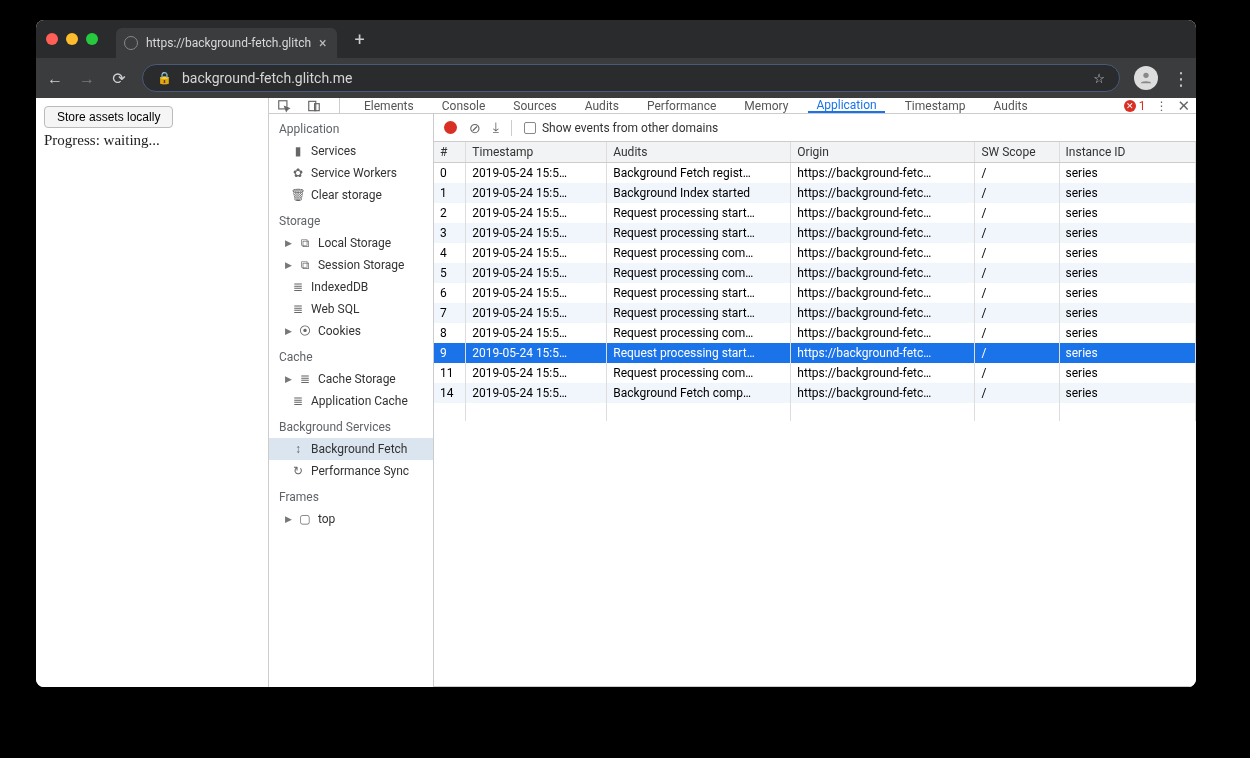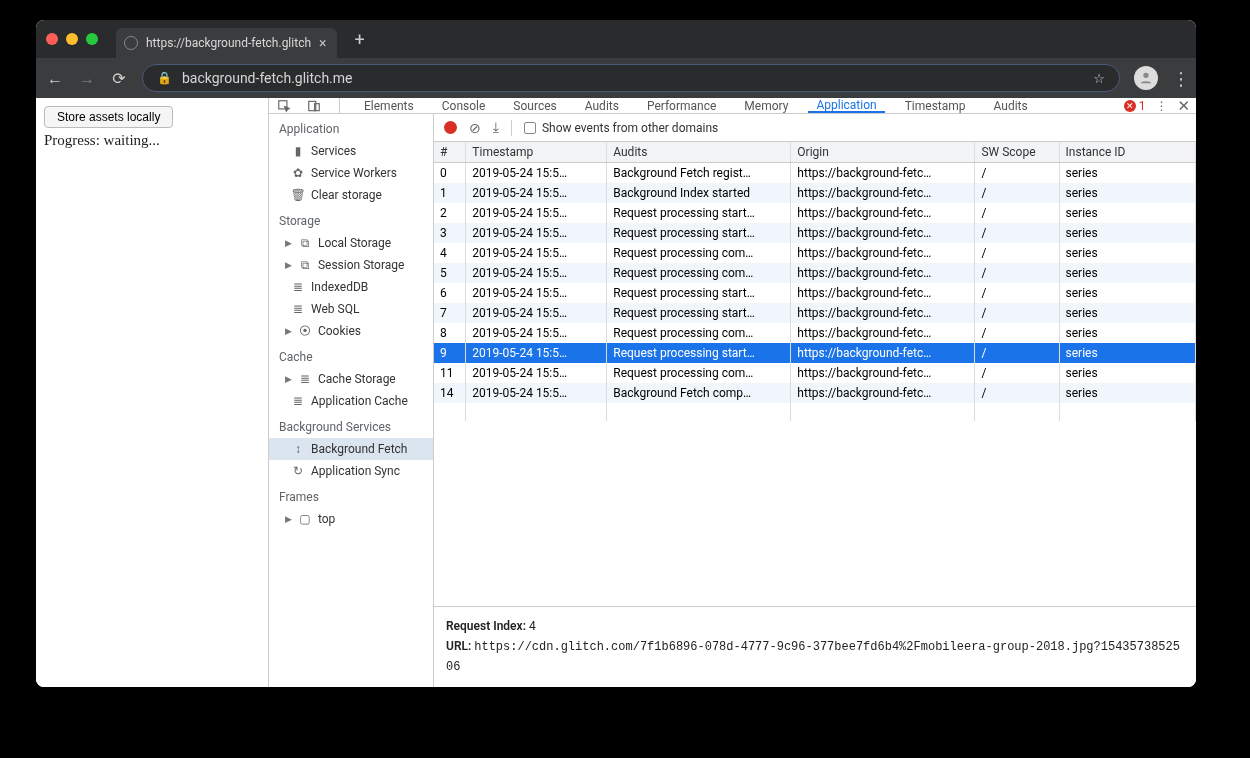--- a/index.html
+++ b/index.html
@@ -325,21 +325,21 @@
               <span>Application Cache</span>
             </div>
 
           <div class="side-group-title">Background Services</div>
           <div class="side-item selected">
               <span class="side-ico">↕</span>
               <span>Background Fetch</span>
             </div>
           <div class="side-item">
               <span class="side-ico">↻</span>
-              <span>Application Sync</span>
+              <span>Performance Sync</span>
             </div>
 
           <div class="side-group-title">Frames</div>
           <div class="side-item nested">
               <span class="tri">▶</span>
               <span class="side-ico">▢</span>
               <span>top</span>
             </div>
         </div>
 
@@ -477,27 +477,17 @@
                     <td></td>
                     <td></td>
                     <td></td>
                     <td></td>
                     <td></td>
                   </tr>
                 </tbody>
             </table>
           </div>
 
-          <div class="details">
-            <div>
-              <b>Request Index:</b>
-              <span>4</span>
-            </div>
-            <div>
-              <b>URL:</b>
-              <span class="mono" style="word-break:break-all;">https://cdn.glitch.com/7f1b6896-078d-4777-9c96-377bee7fd6b4%2Fmobileera-group-2018.jpg?1543573852506</span>
-            </div>
-          </div>
         </div>
       </div>
     </div>
   </div>
 </div>
 
 </body></html>

